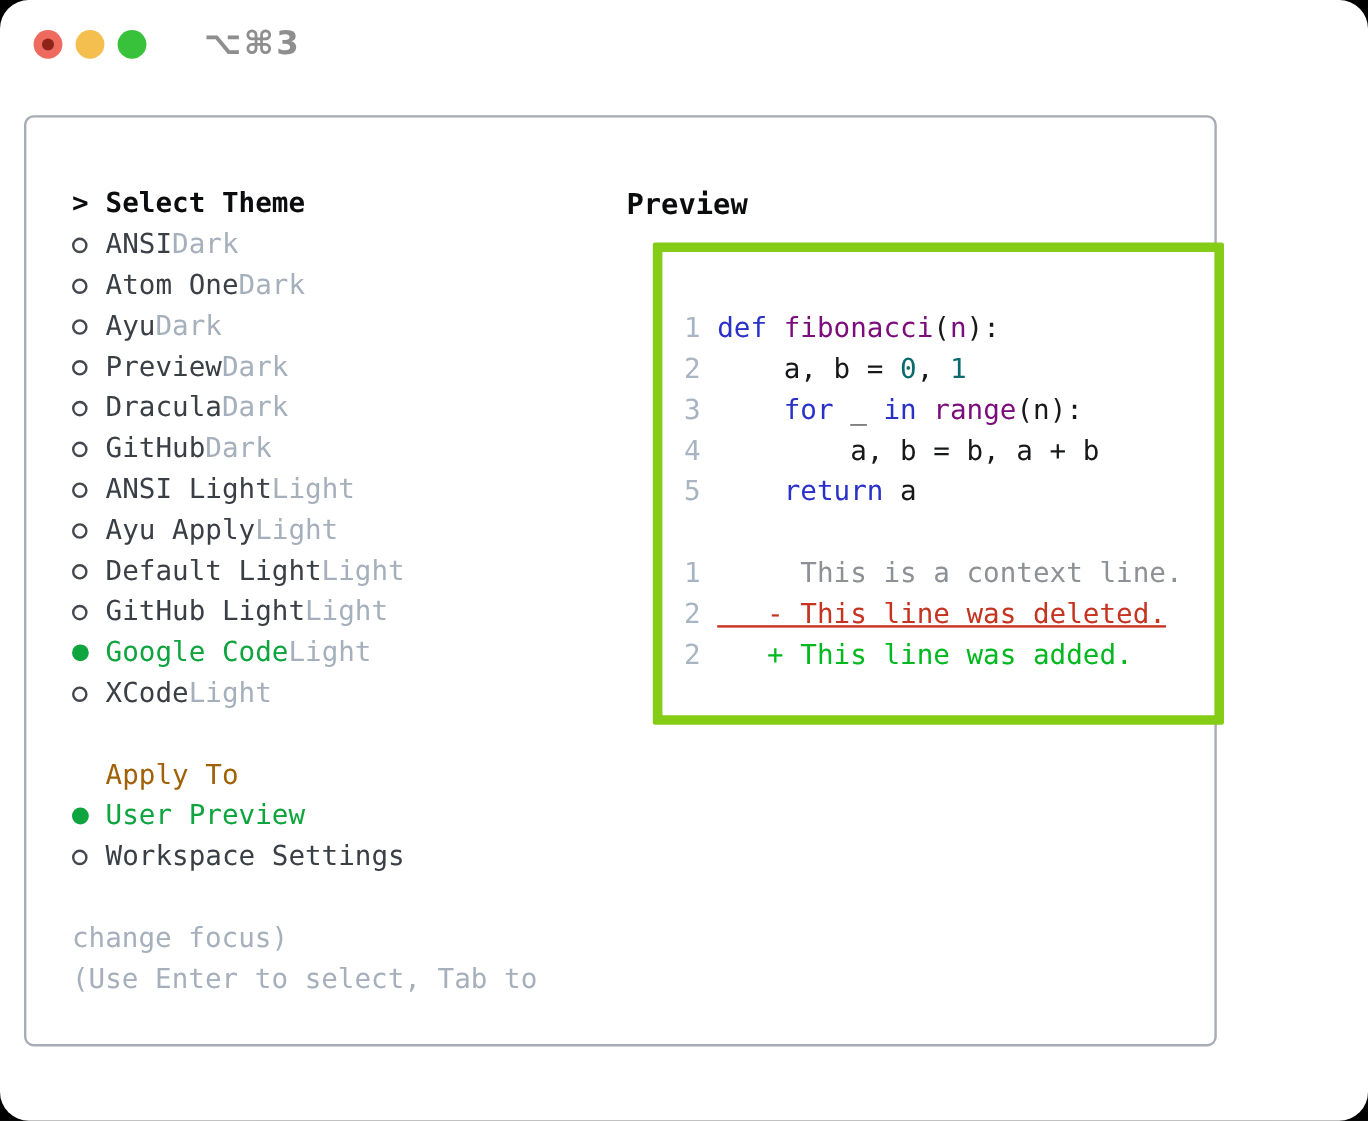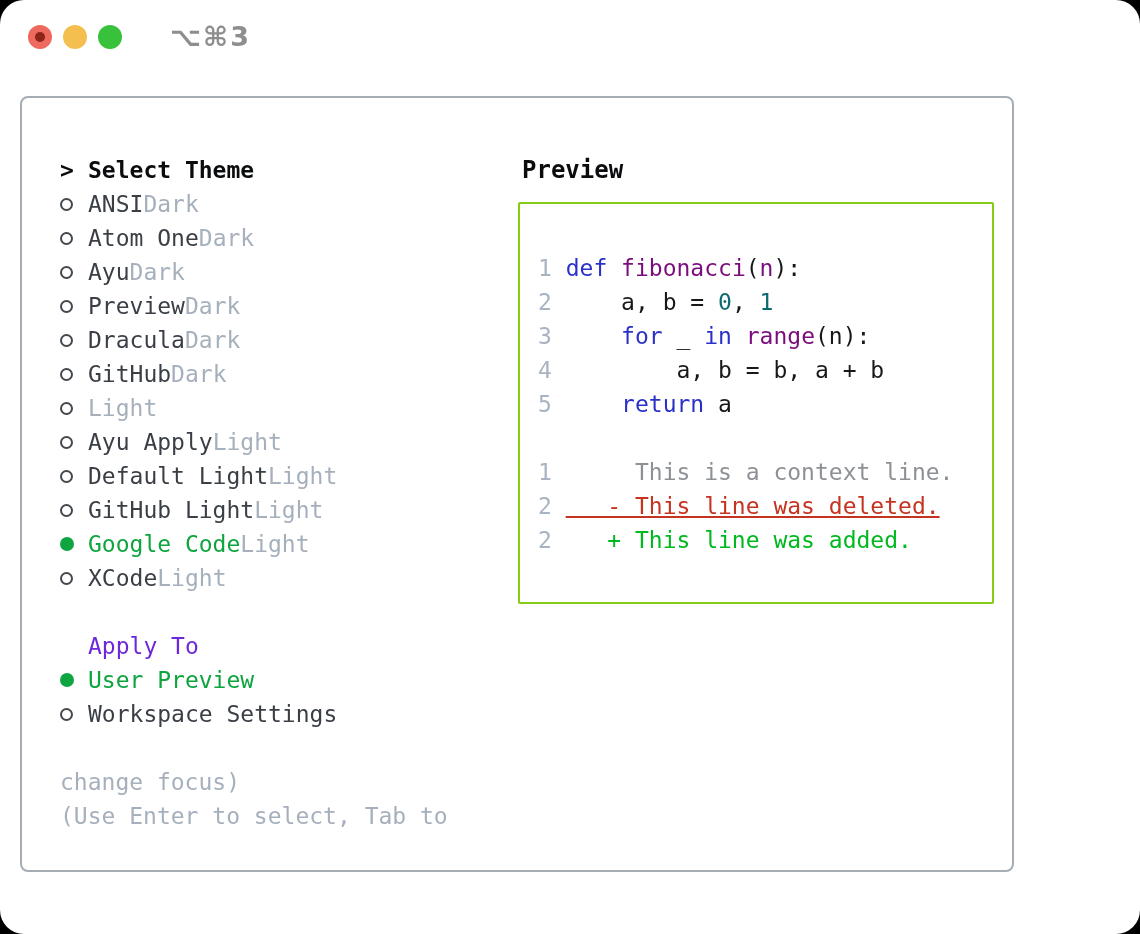--- a/index.html
+++ b/index.html
@@ -34,31 +34,31 @@
   .row{display:flex;height:34px;align-items:center;white-space:pre;}
   .spacer{height:34px;}
   .bullet-cell{width:28px;display:flex;align-items:center;flex:none;}
   .radio{width:13px;height:13px;border:2px solid #43484f;border-radius:50%;box-sizing:border-box;}
   .radio-sel{width:14px;height:14px;border-radius:50%;background:var(--selection_green);}
   .prompt{font-weight:bold;color:#0b0c0e;}
   .header-label{font-weight:bold;color:#0b0c0e;}
   .theme-name{color:var(--text);}
   .theme-name.sel{color:var(--selection_green);}
   .theme-variant{color:var(--muted);}
-  .apply-header{color:#6d28d9;}
+  .apply-header{color:#a16207;}
   .hint{color:var(--muted);}
 
   
   .preview-header{
     position:absolute;left:500px;top:55px;height:34px;line-height:34px;
     font-size:24px;font-weight:bold;color:#0b0c0e;
   }
   .preview-box{
-    position:absolute;left:496px;top:104px;width:476px;height:402px;
-    border:2px solid #84cc16;border-radius:2px;box-sizing:border-box;background:#fff;
+    position:absolute;left:522px;top:104px;width:476px;height:402px;
+    border:8px solid #84cc16;border-radius:2px;box-sizing:border-box;background:#fff;
   }
   .code{position:absolute;left:18px;top:47px;font-size:23px;line-height:34px;white-space:pre;}
   .code-line{height:34px;}
   .code-ln{color:var(--line_number);}
   .seg-pl{color:#17181a;}
   .seg-kw{color:var(--keyword);}
   .seg-fn{color:var(--function);}
   .seg-lit{color:var(--literal);}
   .seg-ctx{color:var(--context);}
   .seg-del{color:var(--deleted);text-decoration:underline;}
@@ -84,21 +84,21 @@
         <span class="header-label">Select Theme</span>
       </div>
 
       <div id="theme-list">
           <div class="row"><span class="bullet-cell"><span class="radio"></span></span><span class="theme-name">ANSI</span> <span class="theme-variant">Dark</span></div>
           <div class="row"><span class="bullet-cell"><span class="radio"></span></span><span class="theme-name">Atom One</span> <span class="theme-variant">Dark</span></div>
           <div class="row"><span class="bullet-cell"><span class="radio"></span></span><span class="theme-name">Ayu</span> <span class="theme-variant">Dark</span></div>
           <div class="row"><span class="bullet-cell"><span class="radio"></span></span><span class="theme-name">Preview</span> <span class="theme-variant">Dark</span></div>
           <div class="row"><span class="bullet-cell"><span class="radio"></span></span><span class="theme-name">Dracula</span> <span class="theme-variant">Dark</span></div>
           <div class="row"><span class="bullet-cell"><span class="radio"></span></span><span class="theme-name">GitHub</span> <span class="theme-variant">Dark</span></div>
-          <div class="row"><span class="bullet-cell"><span class="radio"></span></span> <span class="theme-variant">Light</span></div>
+          <div class="row"><span class="bullet-cell"><span class="radio"></span></span><span class="theme-name">ANSI Light</span> <span class="theme-variant">Light</span></div>
           <div class="row"><span class="bullet-cell"><span class="radio"></span></span><span class="theme-name">Ayu Apply</span> <span class="theme-variant">Light</span></div>
           <div class="row"><span class="bullet-cell"><span class="radio"></span></span><span class="theme-name">Default Light</span> <span class="theme-variant">Light</span></div>
           <div class="row"><span class="bullet-cell"><span class="radio"></span></span><span class="theme-name">GitHub Light</span> <span class="theme-variant">Light</span></div>
           <div class="row"><span class="bullet-cell"><span class="radio-sel"></span></span><span class="theme-name sel">Google Code</span> <span class="theme-variant">Light</span></div>
           <div class="row"><span class="bullet-cell"><span class="radio"></span></span><span class="theme-name">XCode</span> <span class="theme-variant">Light</span></div>
         </div>
 
       <div class="spacer"></div>
 
       <div class="row">

